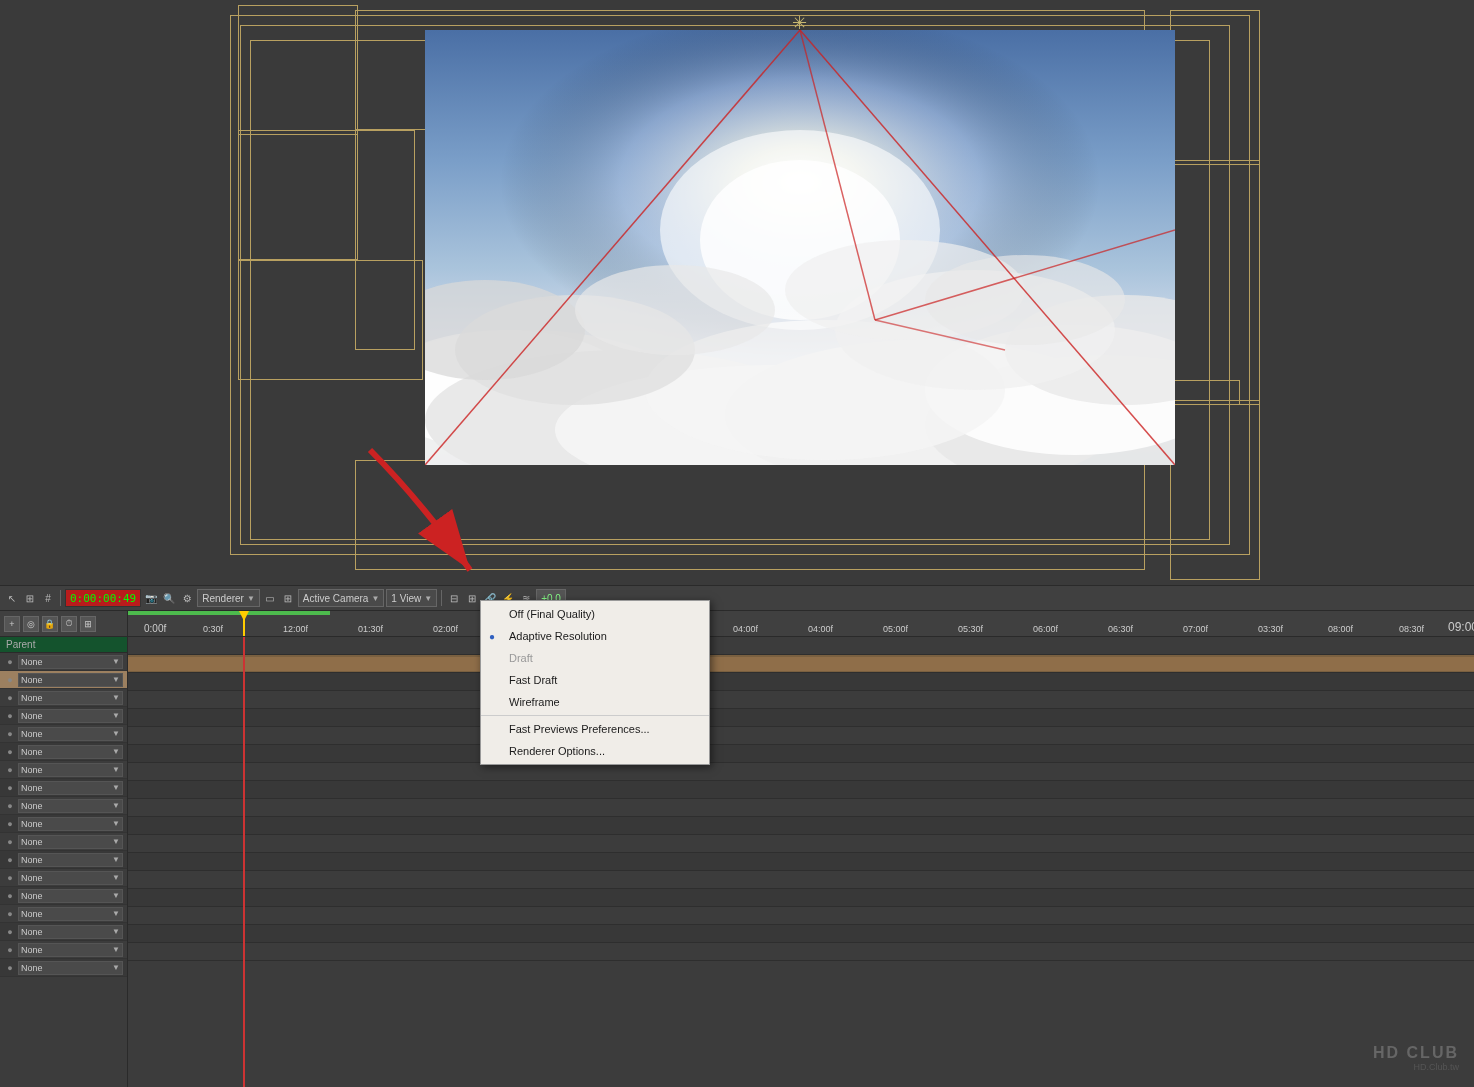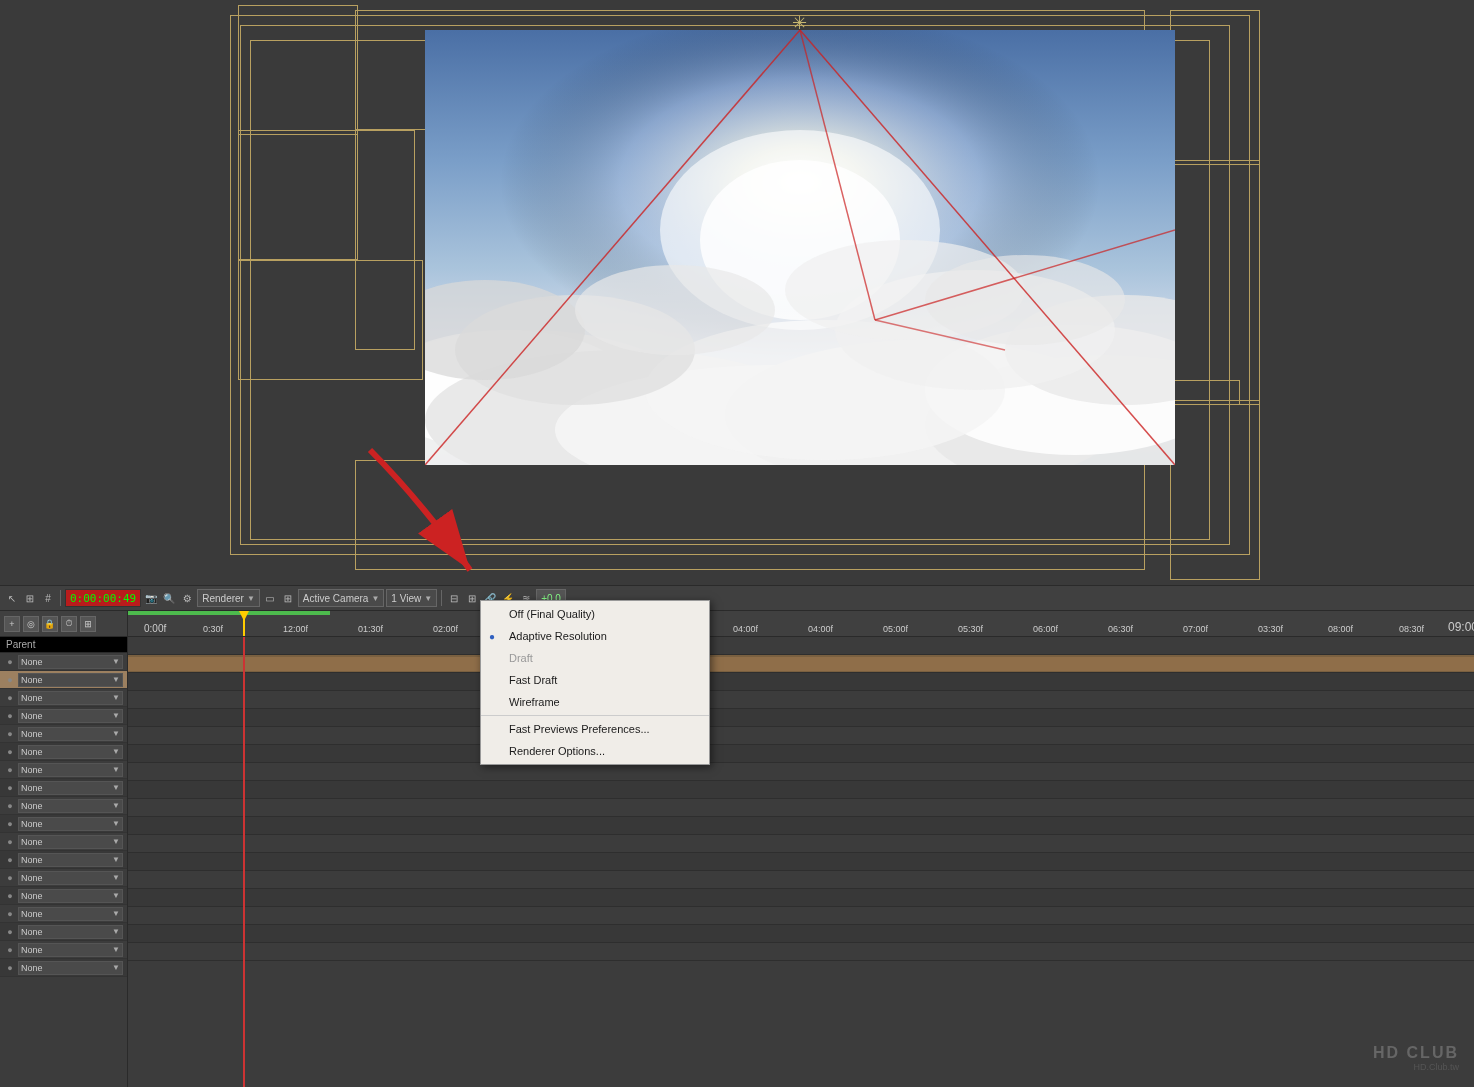--- a/index.html
+++ b/index.html
@@ -178,21 +178,21 @@
       display: flex;
       align-items: center;
       justify-content: center;
       font-size: 9px;
       cursor: pointer;
       color: #ccc;
     }
 
     .layers-header {
       height: 16px;
-      background: #000000;
+      background: #14532d;
       display: flex;
       align-items: center;
       padding: 0 6px;
       font-size: 10px;
       color: #aaa;
       border-bottom: 1px solid #2a2a2a;
     }
 
     .layer-row {
       height: 18px;

